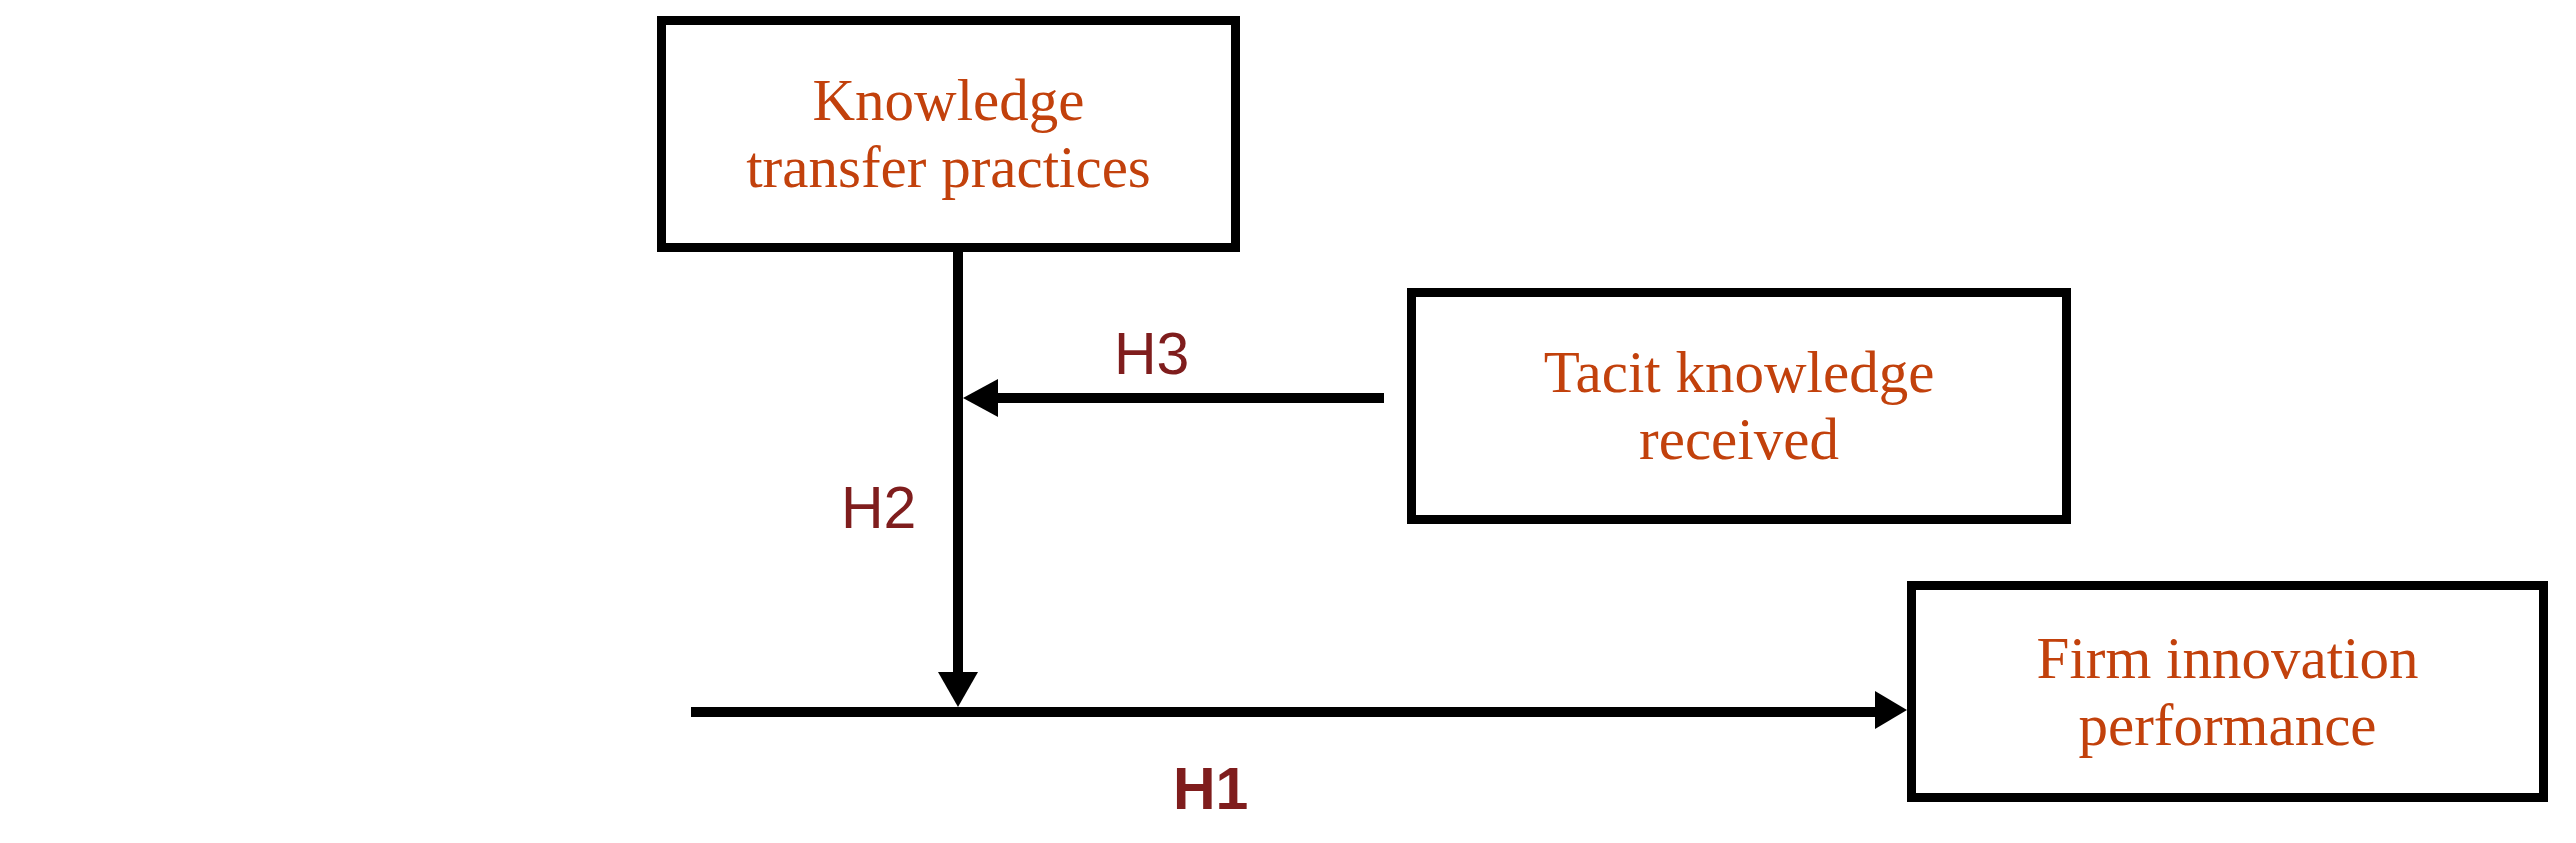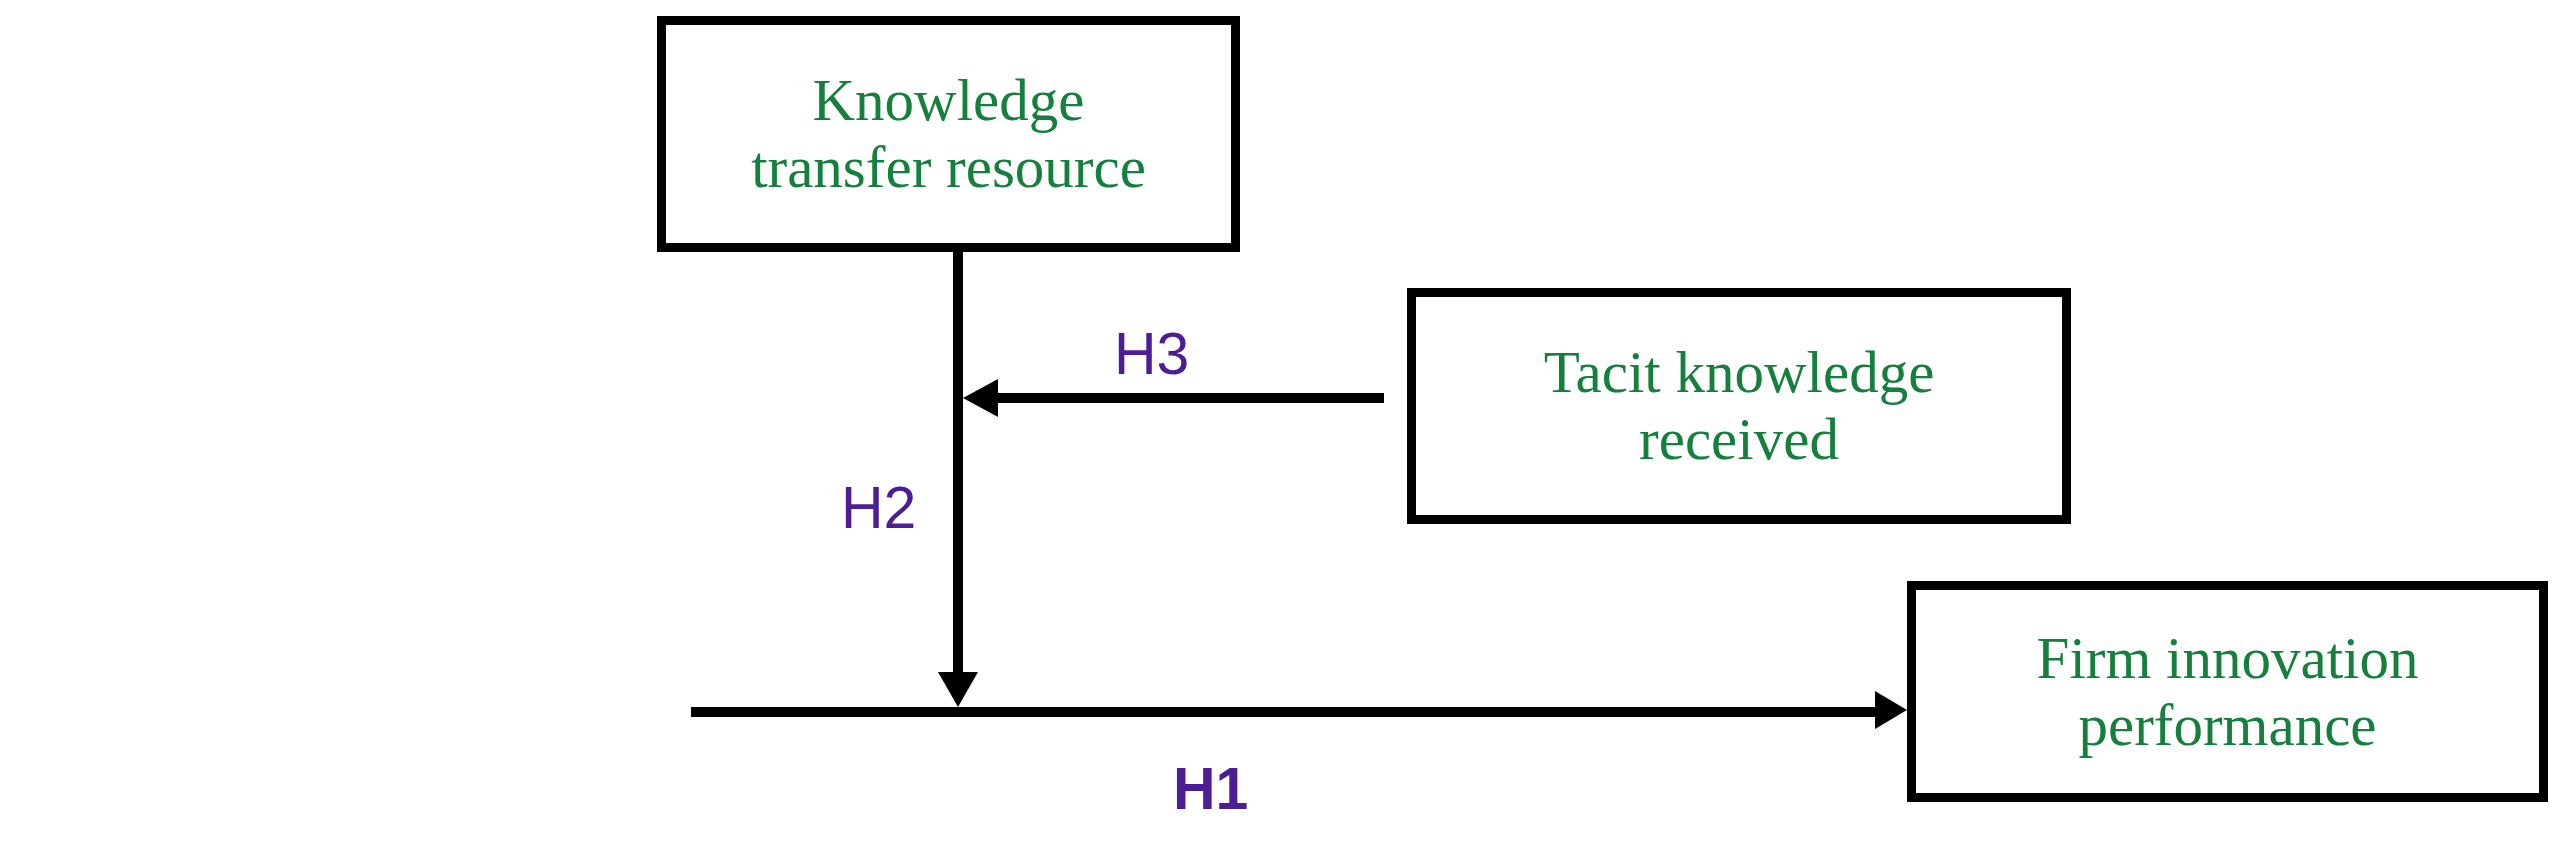--- a/index.html
+++ b/index.html
@@ -23,21 +23,21 @@
     box-sizing: border-box;
     border: 9.5px solid #000000;
     background: #ffffff;
     display: flex;
     flex-direction: column;
     align-items: center;
     justify-content: center;
     text-align: center;
     font-size: 59px;
     line-height: 67px;
-    color: #15803d;
+    color: #c2410c;
     letter-spacing: 0px;
   }
   .node span { display: block; white-space: nowrap; }
   .box-ktr  { left: 657px;  top: 16px;  width: 583px; height: 236px; }
   .box-tka  { left: 1375px; top: 288px; width: 664px; height: 236px; margin-left: 32px; }
   .box-hrm  { left: 12px;   top: 581px; width: 684px; height: 243px; }
   .box-fip  { left: 1907px; top: 581px; width: 641px; height: 221px; }
 
   
   .aline { position: absolute; background: #000000; }
@@ -65,35 +65,35 @@
     border-bottom: 19px solid transparent;
     border-right: 35px solid #000000;
   }
 
   
   .hlabel {
     position: absolute;
     font-family: "Liberation Sans", sans-serif;
     font-size: 59px;
     line-height: 59px;
-    color: #4c1d95;
+    color: #7f1d1d;
     white-space: nowrap;
   }
   .h1-label { left: 1173px; top: 760px; font-weight: bold; }
   .h2-label { left: 841px; top: 479px; }
   .h3-label { left: 1114px; top: 325px; }
 </style>
 </head>
 <body>
 
 <div id="diagram">
 
   <div class="node box-ktr">
     <span>Knowledge</span>
-    <span>transfer resource</span>
+    <span>transfer practices</span>
   </div>
 
   <div class="node box-tka">
     <span>Tacit knowledge</span>
     <span>received</span>
   </div>
 
 
   <div class="node box-fip">
     <span>Firm innovation</span>

